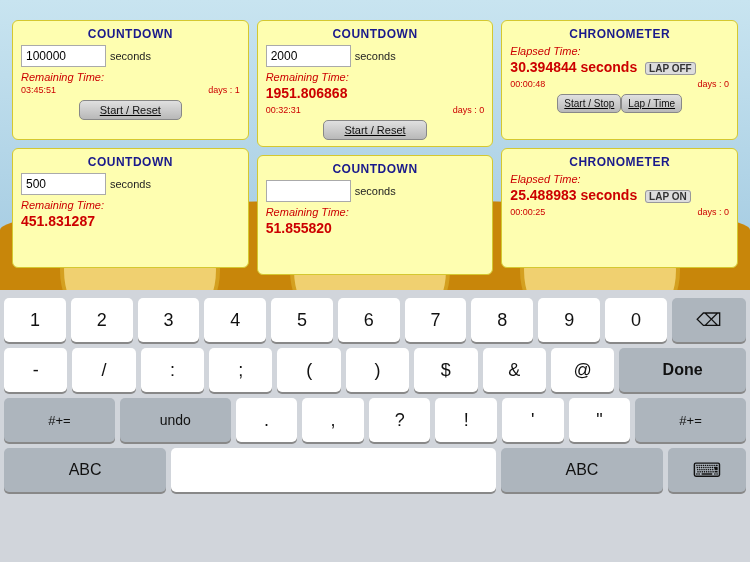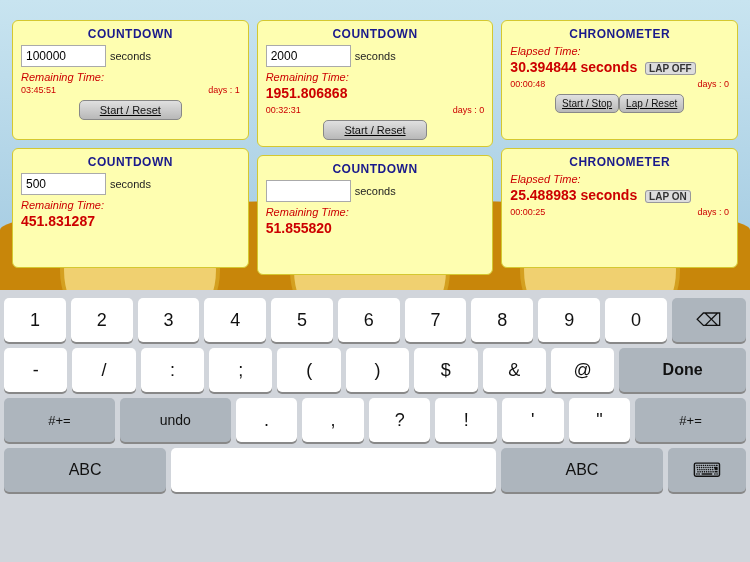--- a/index.html
+++ b/index.html
@@ -326,21 +326,21 @@
       <div class="time-value">
         <span>30.394844 seconds</span>
         <span class="lap-badge">LAP OFF</span>
       </div>
       <div class="sub-info">
         <span>00:00:48</span>
         <span>days : 0</span>
       </div>
       <div class="btn-row">
         <button class="btn btn-small">Start / Stop</button>
-        <button class="btn btn-small">Lap / Reset</button>
+        <button class="btn btn-small">Lap / Time</button>
       </div>
     </div>
 
     <div class="card">
       <div class="card-title">CHRONOMETER</div>
       <div class="elapsed-label">Elapsed Time:</div>
       <div class="time-value">
         <span>25.488983 seconds</span>
         <span class="lap-badge">LAP ON</span>
       </div>

